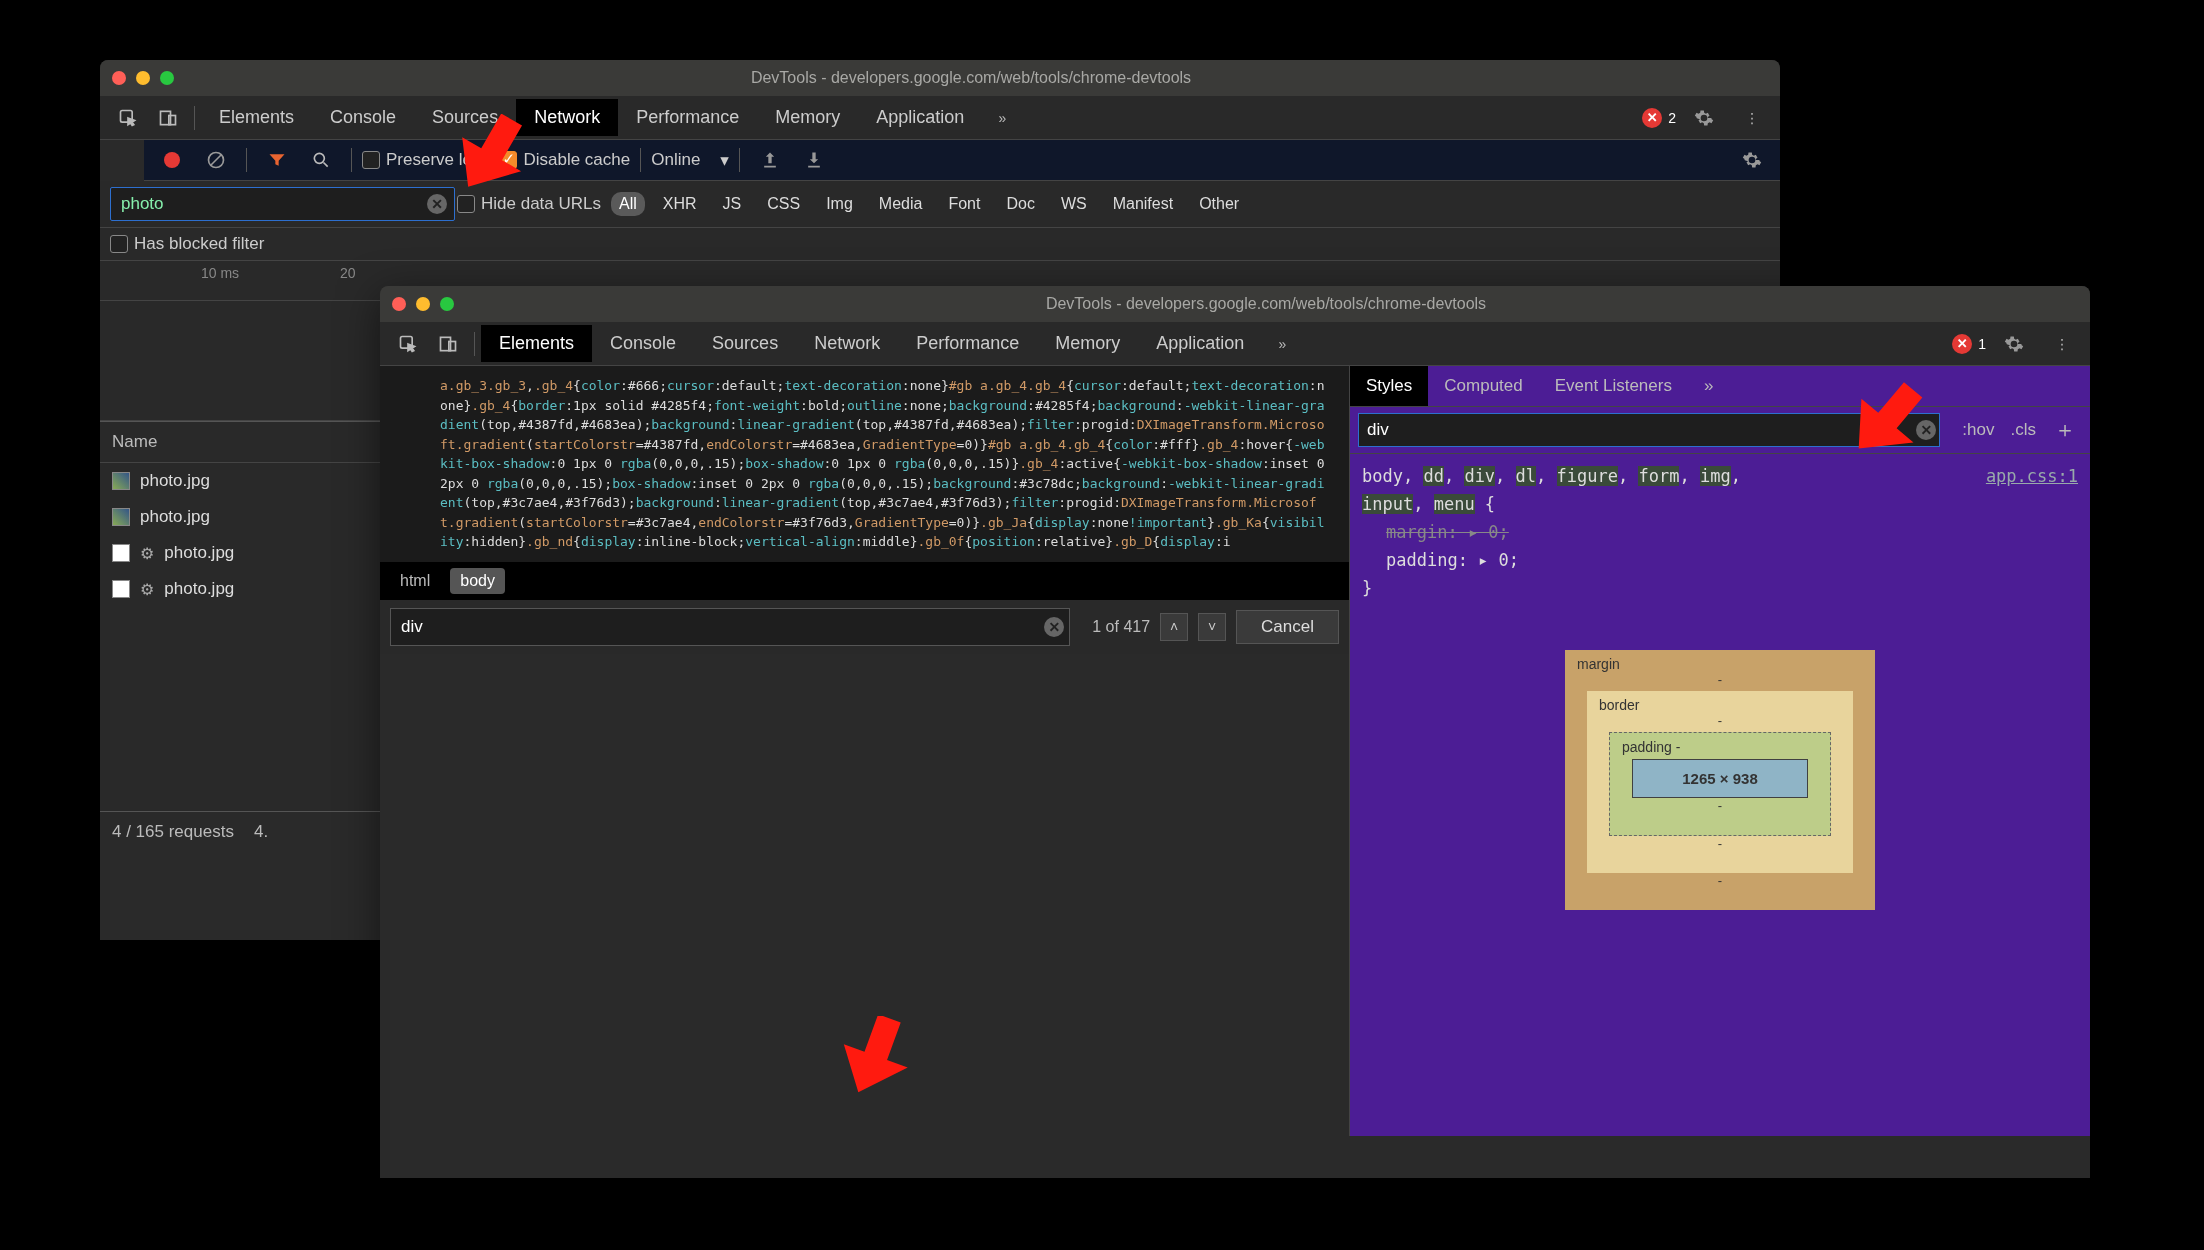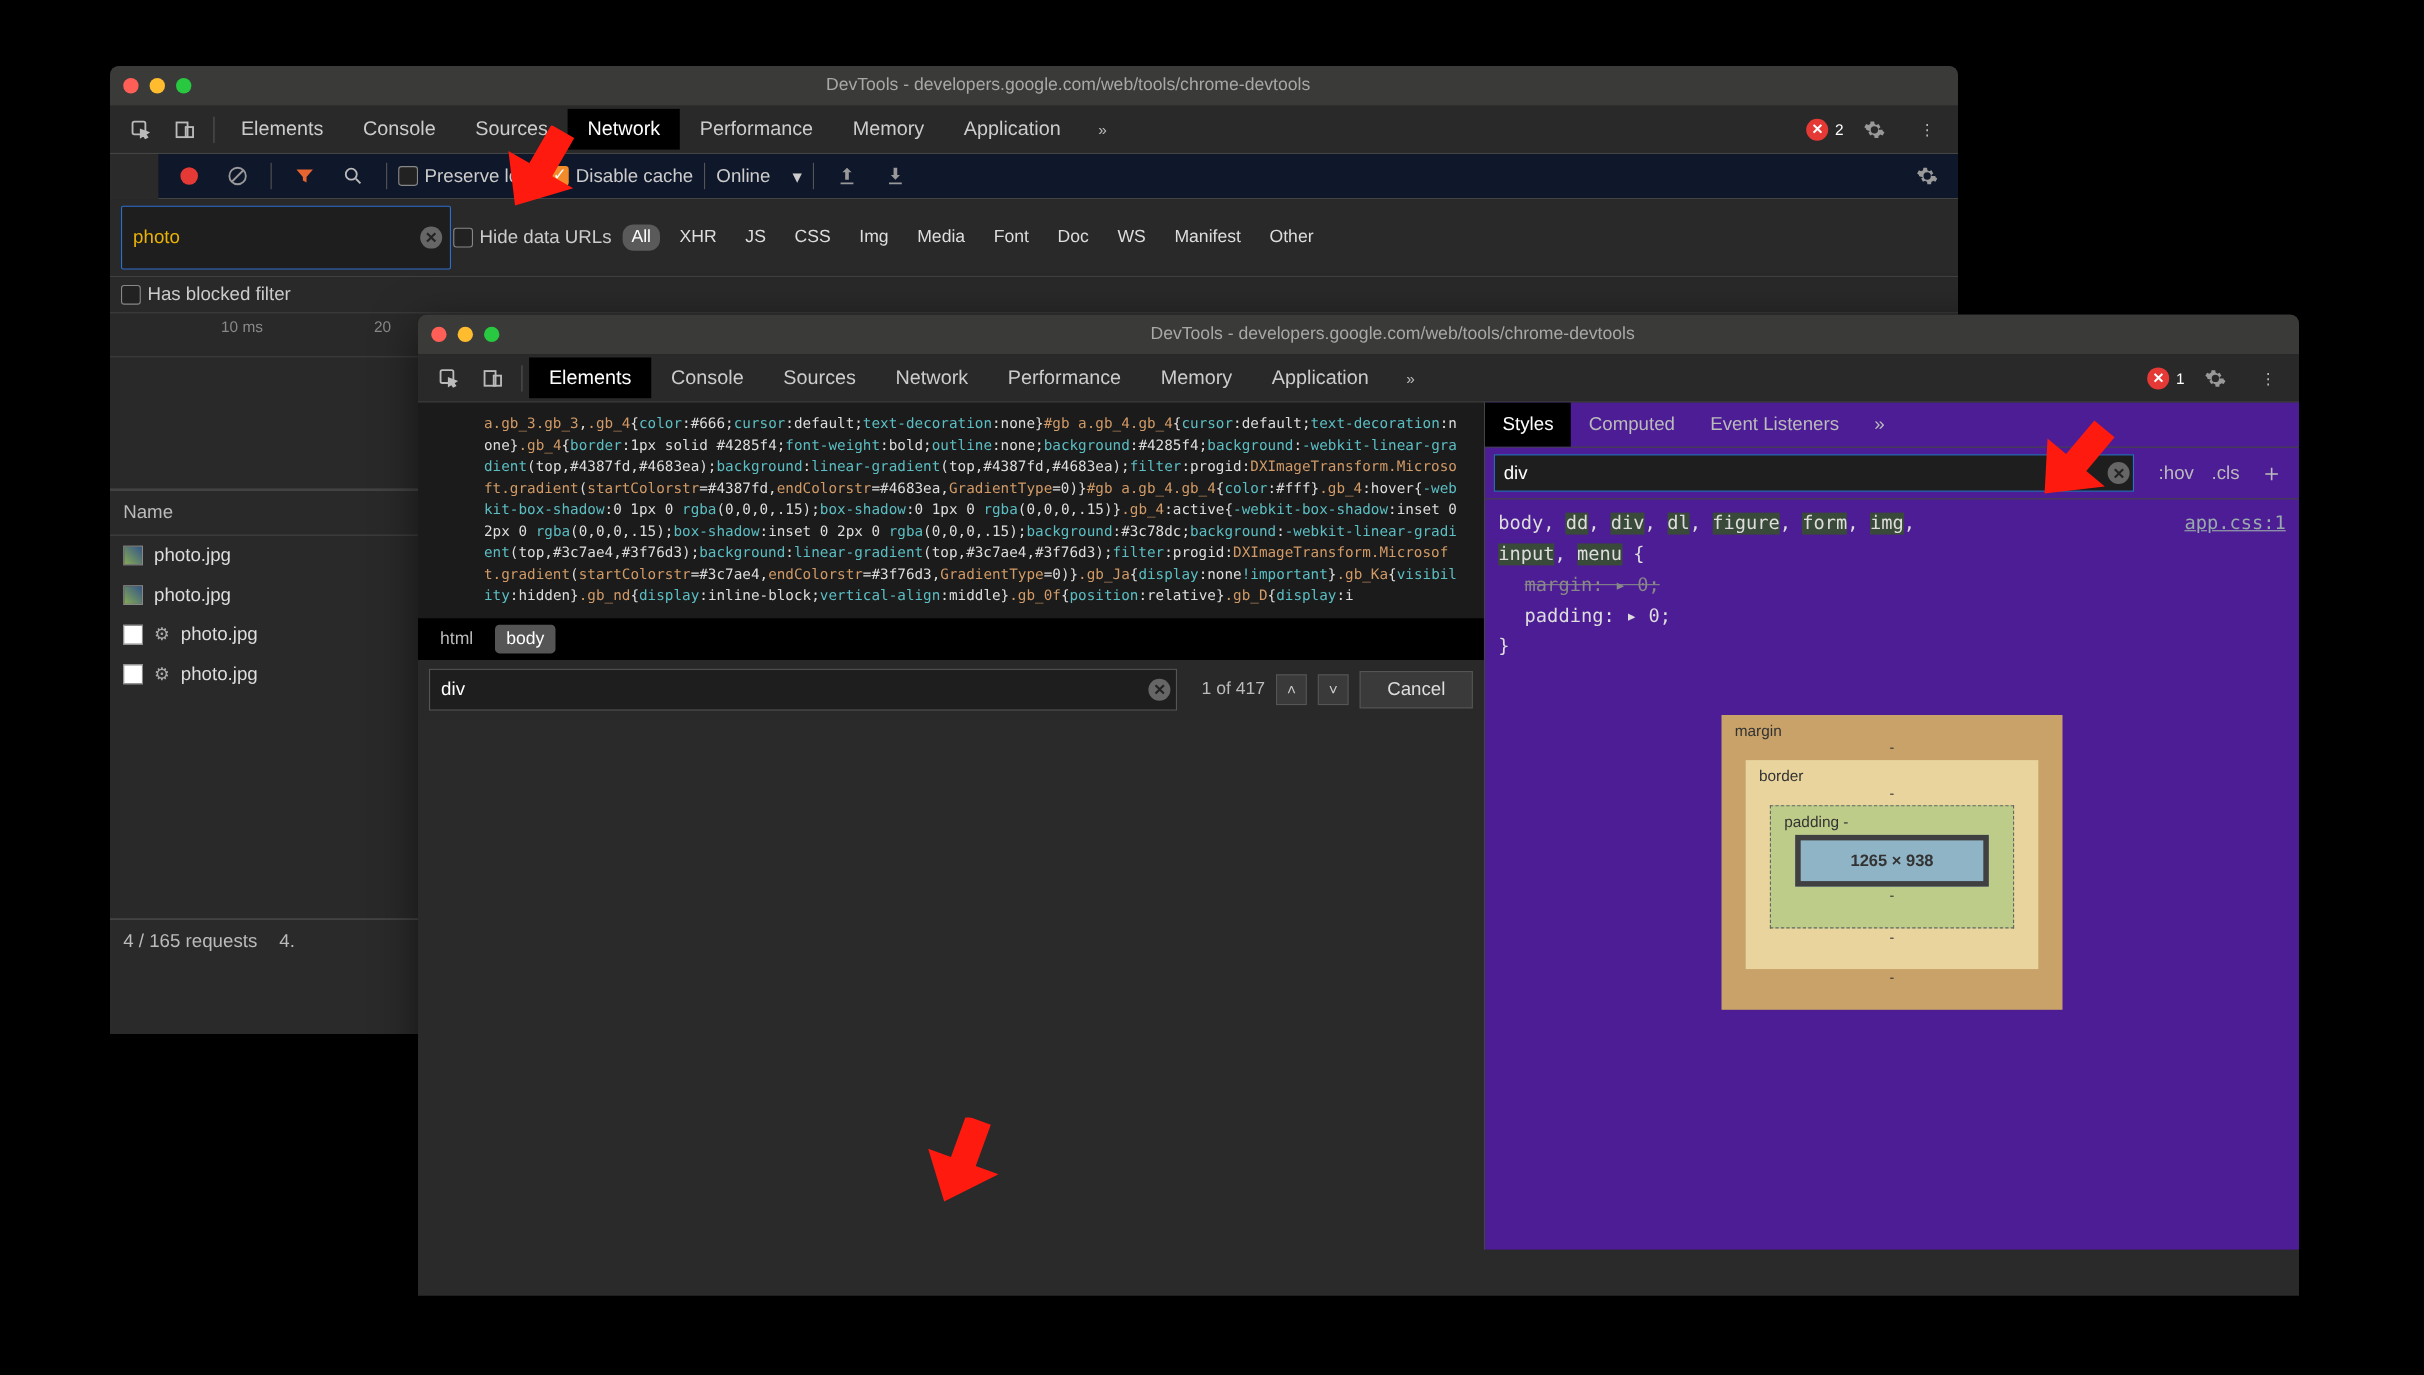--- a/index.html
+++ b/index.html
@@ -88,24 +88,24 @@
   margin-left: 44px;
 }
 .chk { width: 18px; height: 18px; display: inline-block; border: 1px solid #888; border-radius: 3px; margin-right: 6px; vertical-align: middle; background: #222;}
 .chk.checked { background: #f48b2a; border-color: #f48b2a; position: relative; }
 .chk.checked::after { content: "✓"; color: #fff; position: absolute; top: -2px; left: 2px; font-size: 15px; }
 .subbar-item { display: flex; align-items: center; font-size: 17px; }
 .filter-input {
   background: #1e1e1e;
   border: 1px solid #2d6fcf;
   border-radius: 2px;
-  color: #eab308;
-  padding: 18px 10px;
+  color: #86efac;
+  padding: 6px 10px;
   font-size: 17px;
-  width: 300px;
+  width: 345px;
 }
 .filter-row2 {
   background: #292929;
   padding: 6px 10px;
   display: flex;
   align-items: center;
   gap: 10px;
   border-bottom: 1px solid #444;
   color: #ccc;
   font-size: 17px;
@@ -195,21 +195,21 @@
   width: 310px;
   padding: 22px;
   background: #c8a269;
   font-size: 13px;
   color: #333;
   text-align: center;
   position: relative;
 }
 .bm-border { background: #e8d49c; padding: 22px; margin-top: 4px; }
 .bm-padding { background: #bdcd89; padding: 22px; margin-top: 4px; border: 1px dashed #666; }
-.bm-content { background: #8fb4c6; padding: 10px 24px; font-size: 15px; font-weight: bold; border: 5px solid #404040; margin-top: 4px;}
+.bm-content { background: #8fb4c6; padding: 10px 24px; font-size: 15px; font-weight: bold; border: 1px solid #404040; margin-top: 4px;}
 .bm-lbl { position: absolute; top: 6px; left: 12px; font-size: 14px; }
 .clear-circle {
   width: 20px; height: 20px; background: #666; border-radius: 50%; color: #222; display: inline-flex; align-items: center; justify-content: center; font-size: 14px; font-weight: bold;
 }
 .mono-dropdown { color: #ccc; font-size: 17px; display: flex; align-items: center; gap: 20px;}
 svg.ic { width: 20px; height: 20px; }
 </style>
 </head>
 <body>
 

